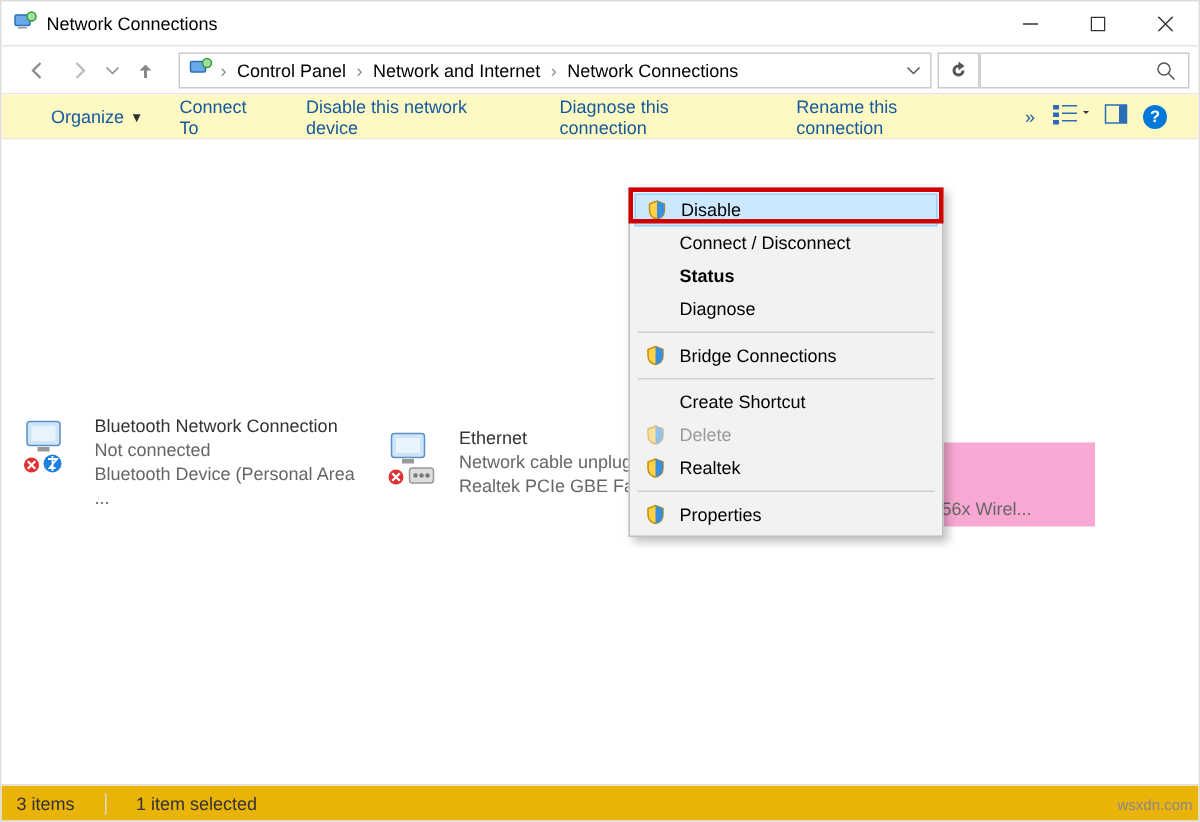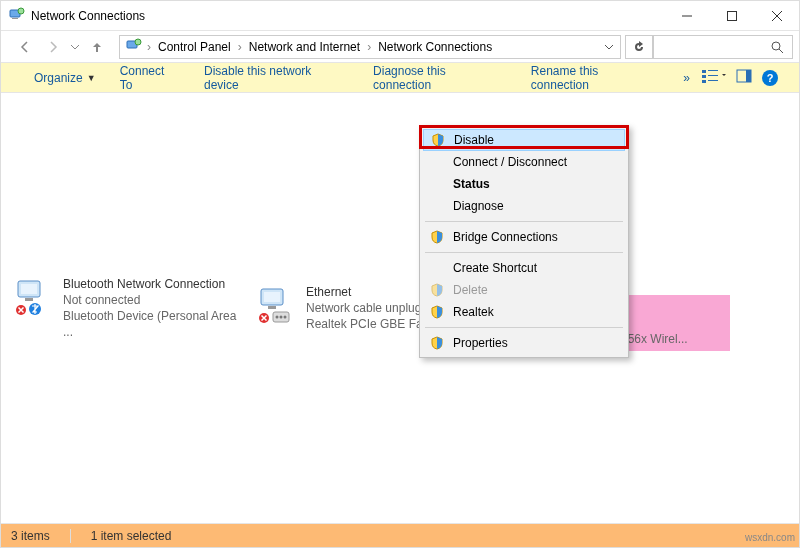--- a/index.html
+++ b/index.html
@@ -119,21 +119,21 @@
     bottom: 0;
     left: 0;
     right: 0;
     height: 24px;
     border-top: 1px solid #e5e5e5;
     display: flex;
     align-items: center;
     padding: 0 10px;
     gap: 20px;
     color: #333;
-    background:#fdba74;
+    background:#eab308;
   }
   .statusbar .sep { border-left:1px solid #ddd; height:14px; }
 
   
   .context-menu {
     position: absolute;
     left: 418px;
     top: 124px;
     width: 210px;
     background: #f2f2f2;

